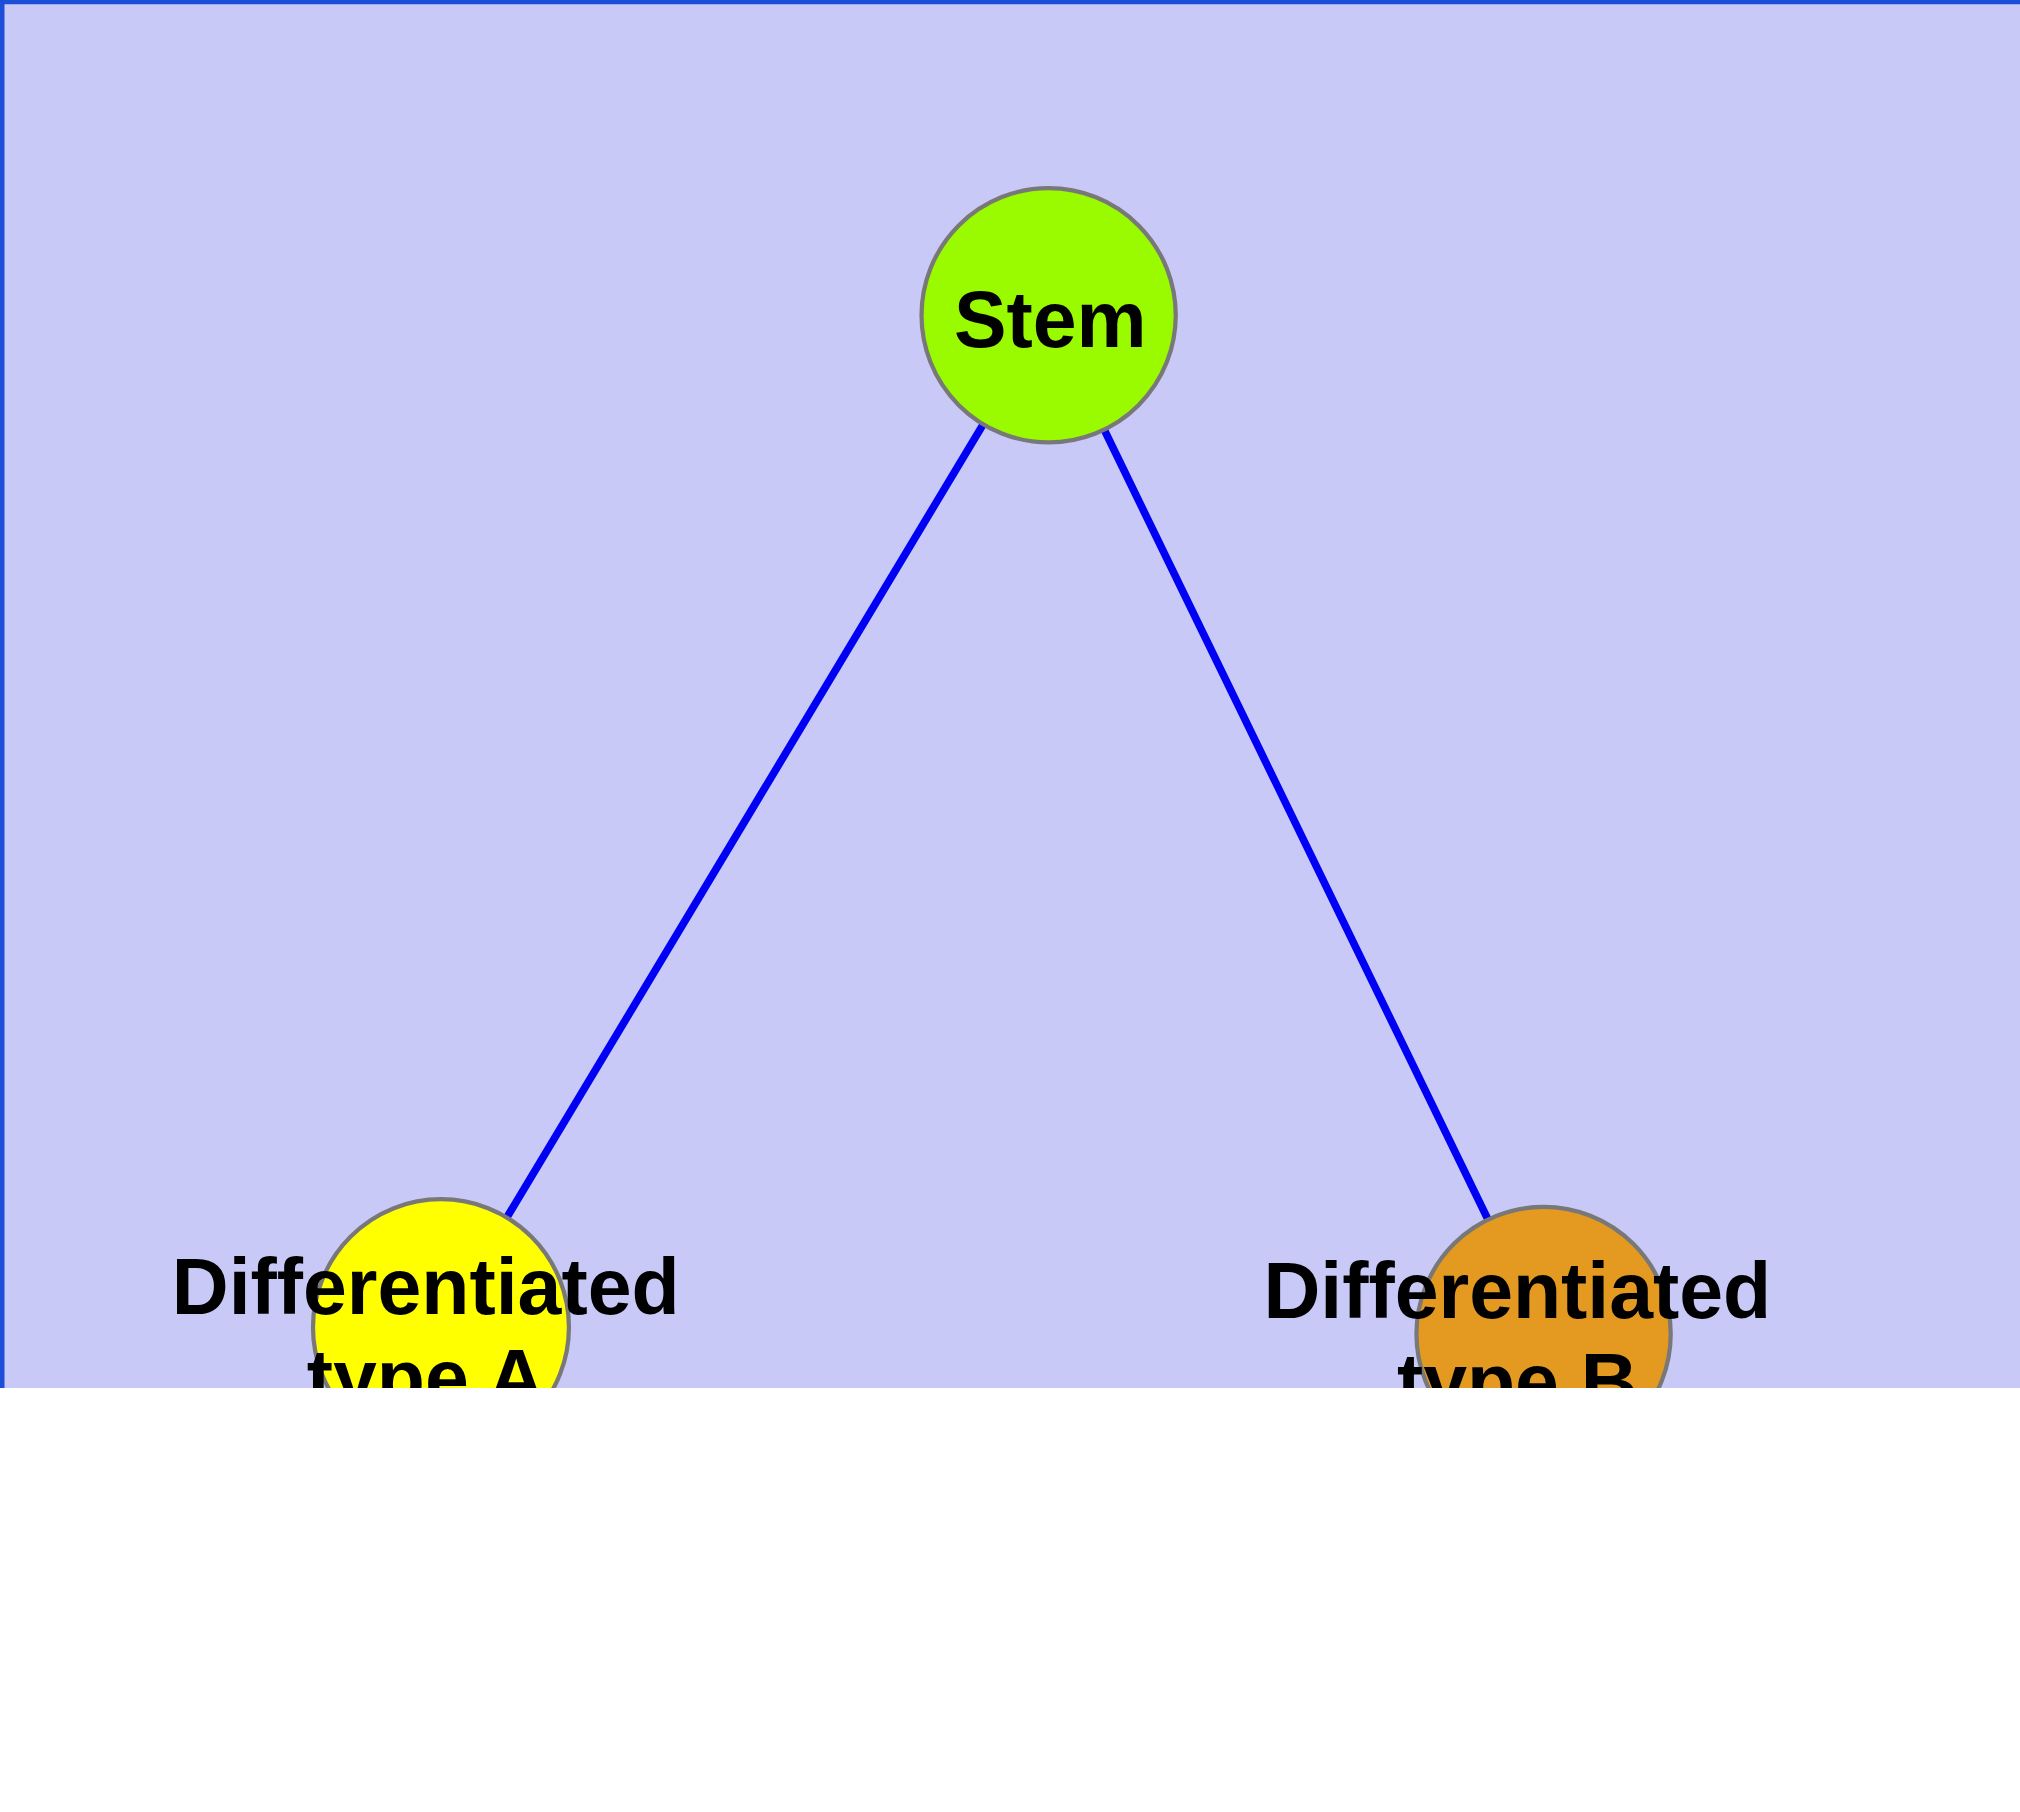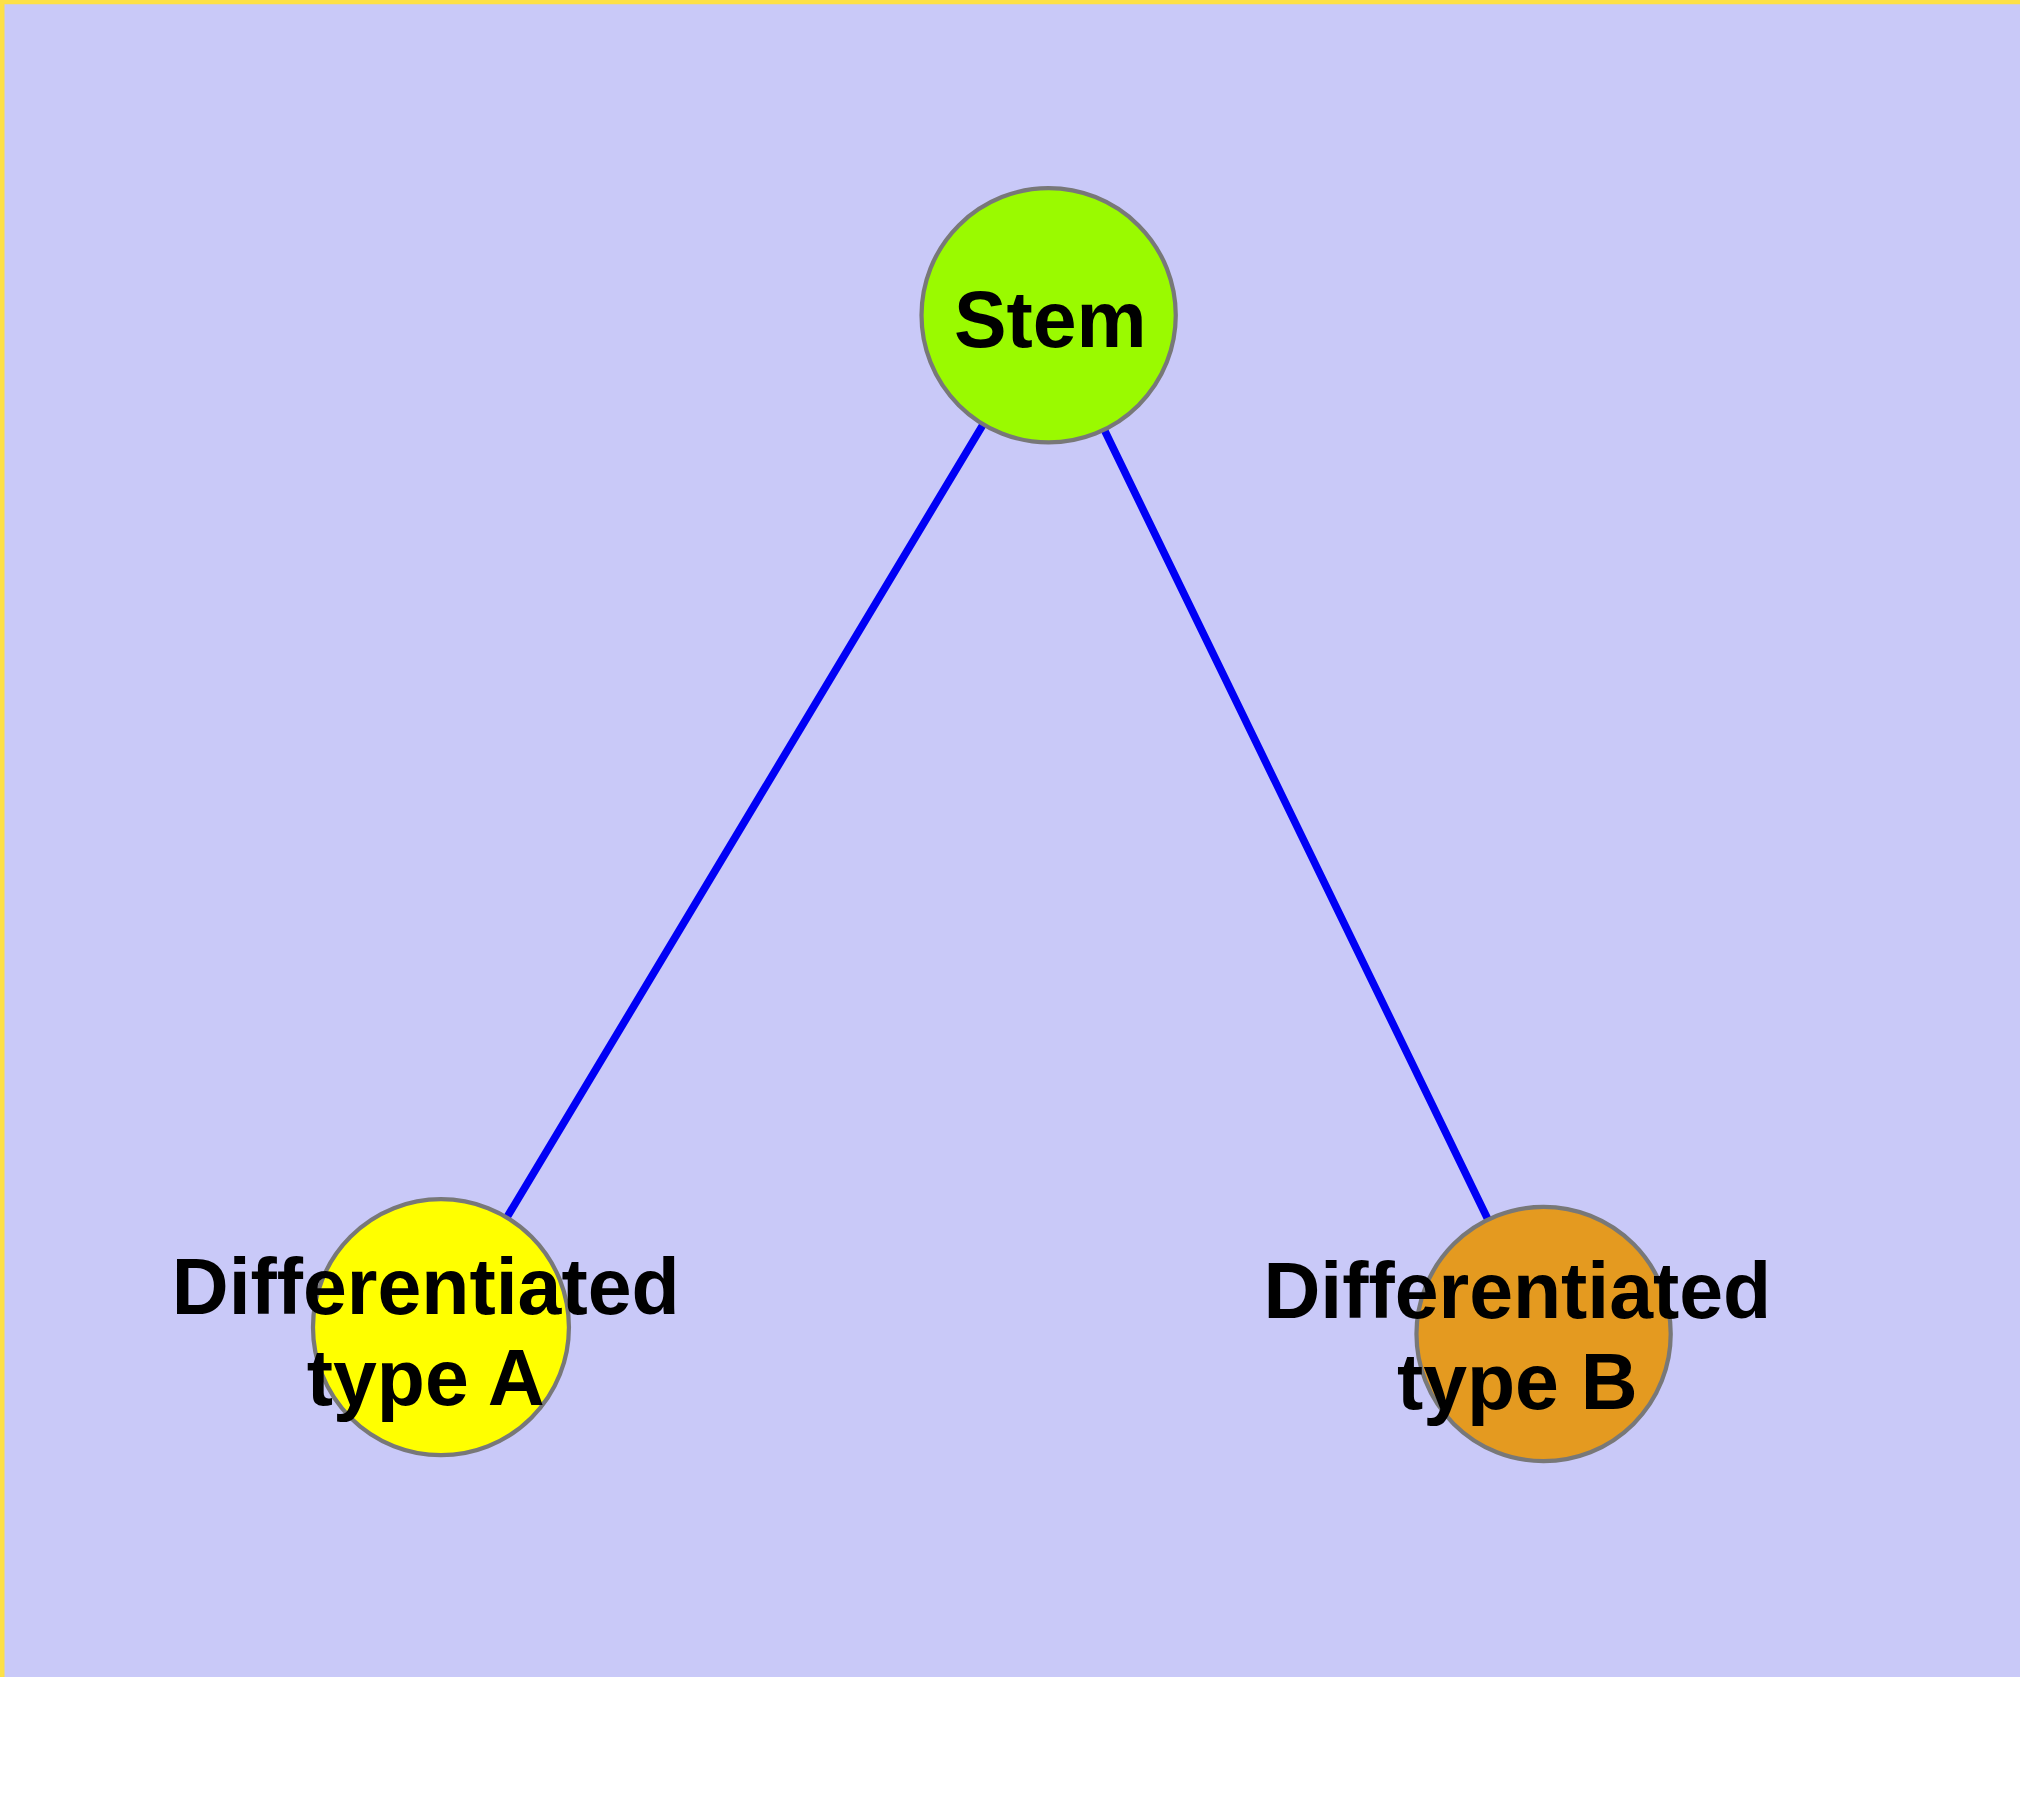--- a/index.html
+++ b/index.html
@@ -4,22 +4,22 @@
 <style>
   html, body {
     margin: 0;
     padding: 0;
     background: #ffffff;
     font-family: "Liberation Sans", sans-serif;
   }
   .canvas-wrap {
     position: relative;
     width: 2021px;
-    height: 1677px;
-    background: #fde047;
+    height: 1388px;
+    background: #1d4ed8;
     overflow: hidden;
   }
   svg.diagram {
     position: absolute;
     top: 0;
     left: 0;
     display: block;
   }
   .node-label {
     font-family: "Liberation Sans", sans-serif;

